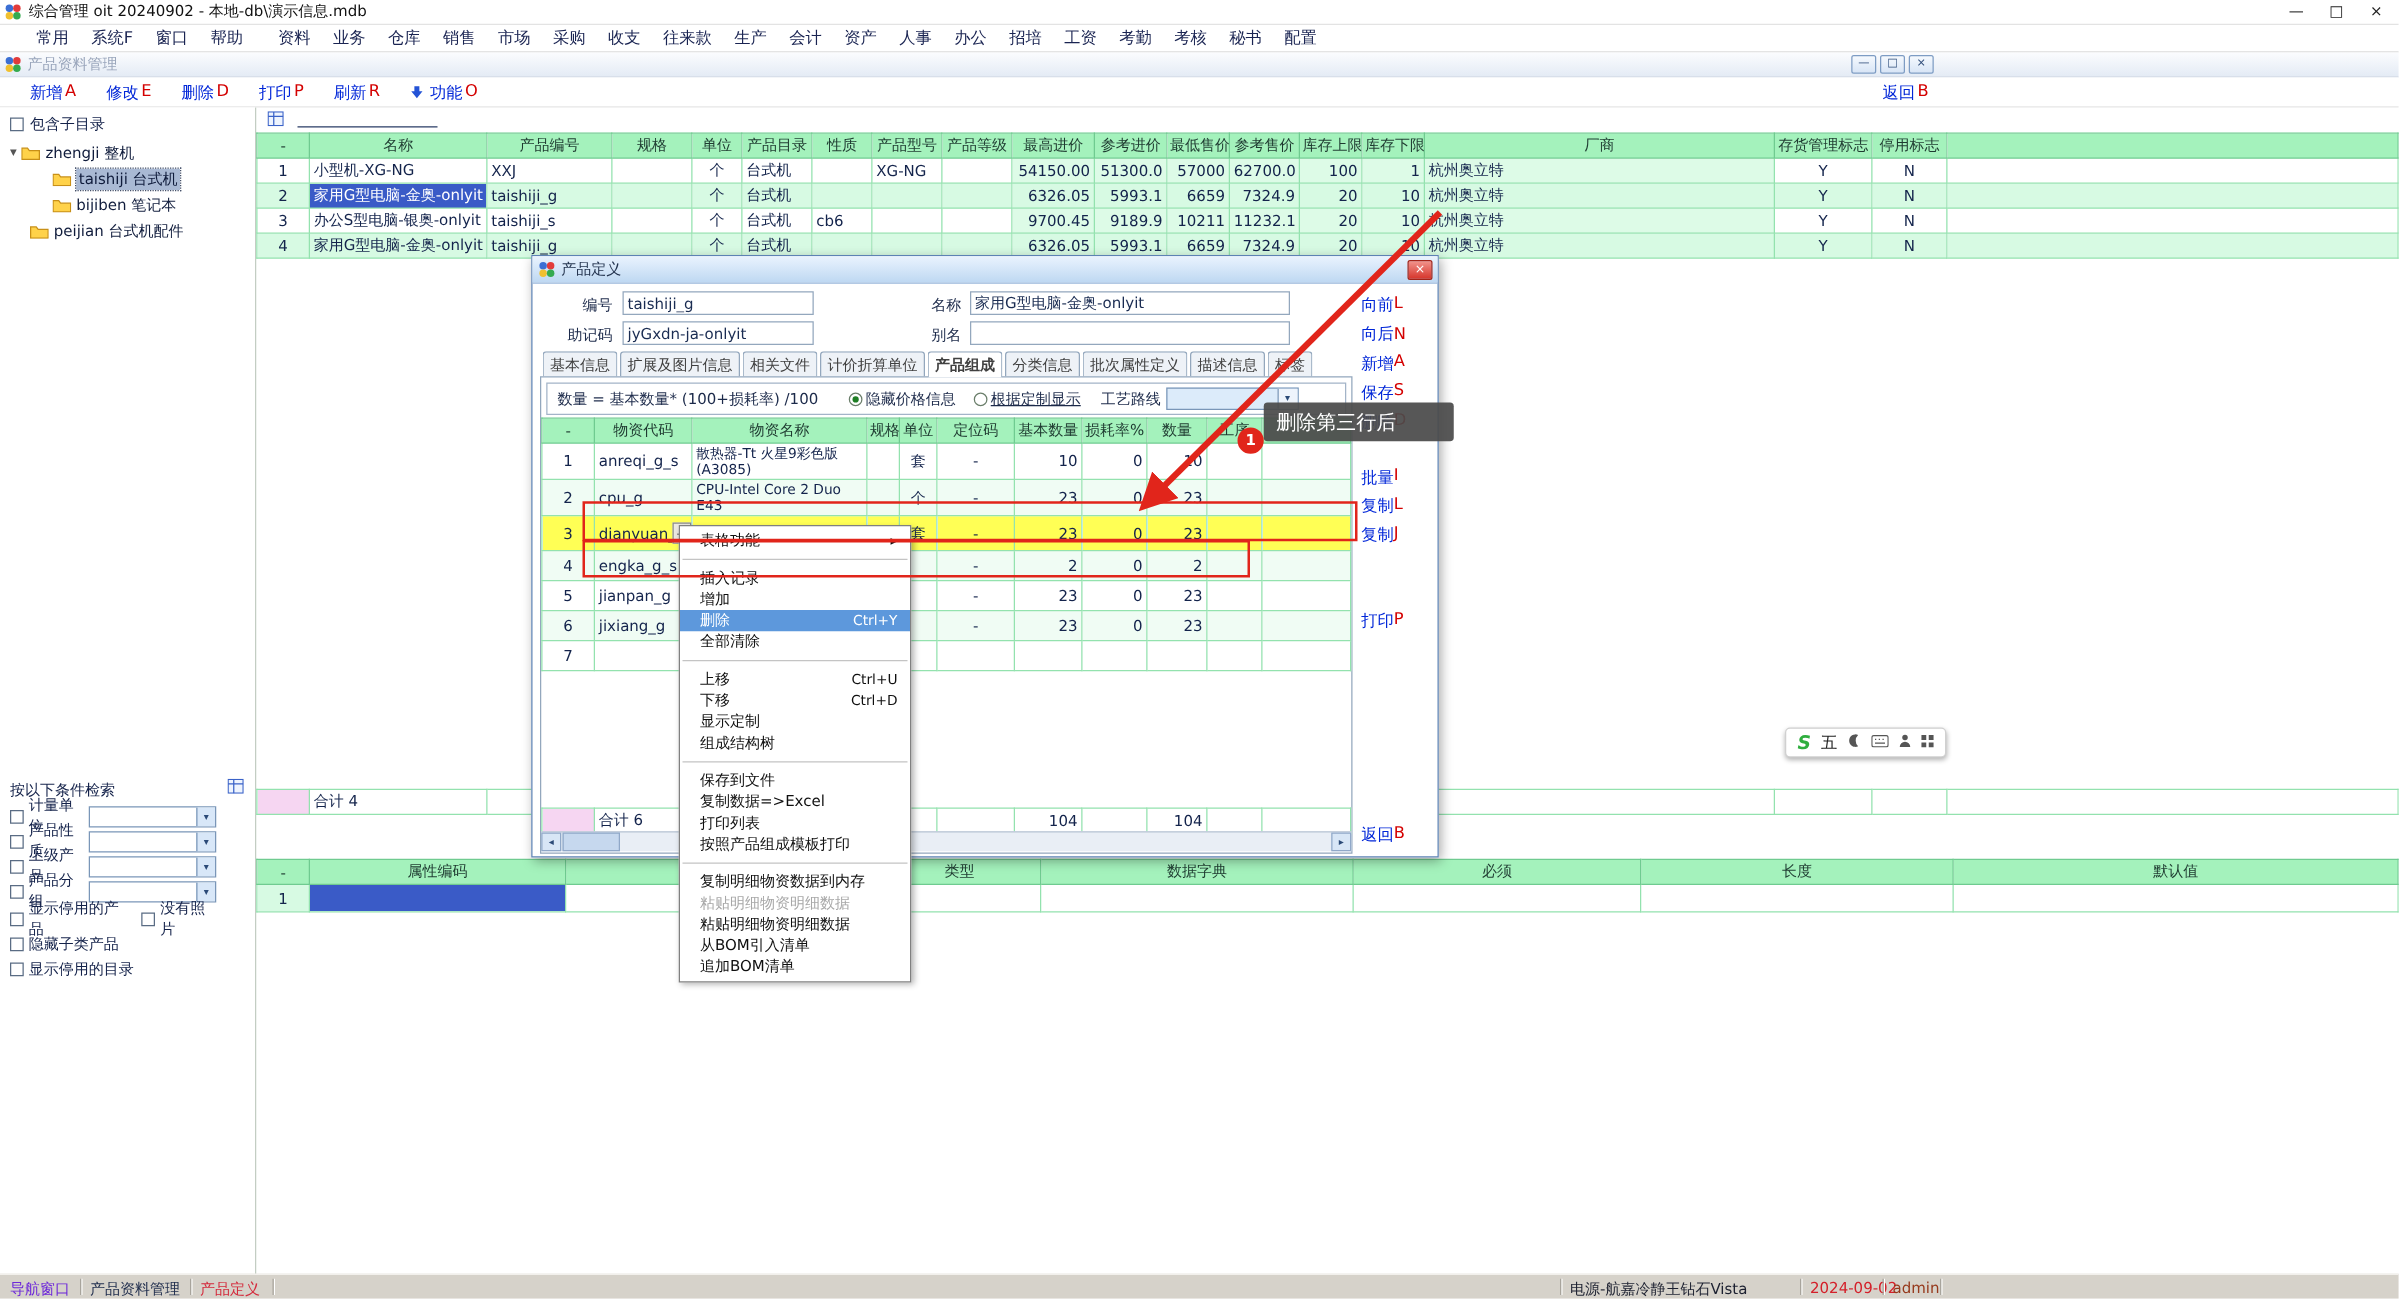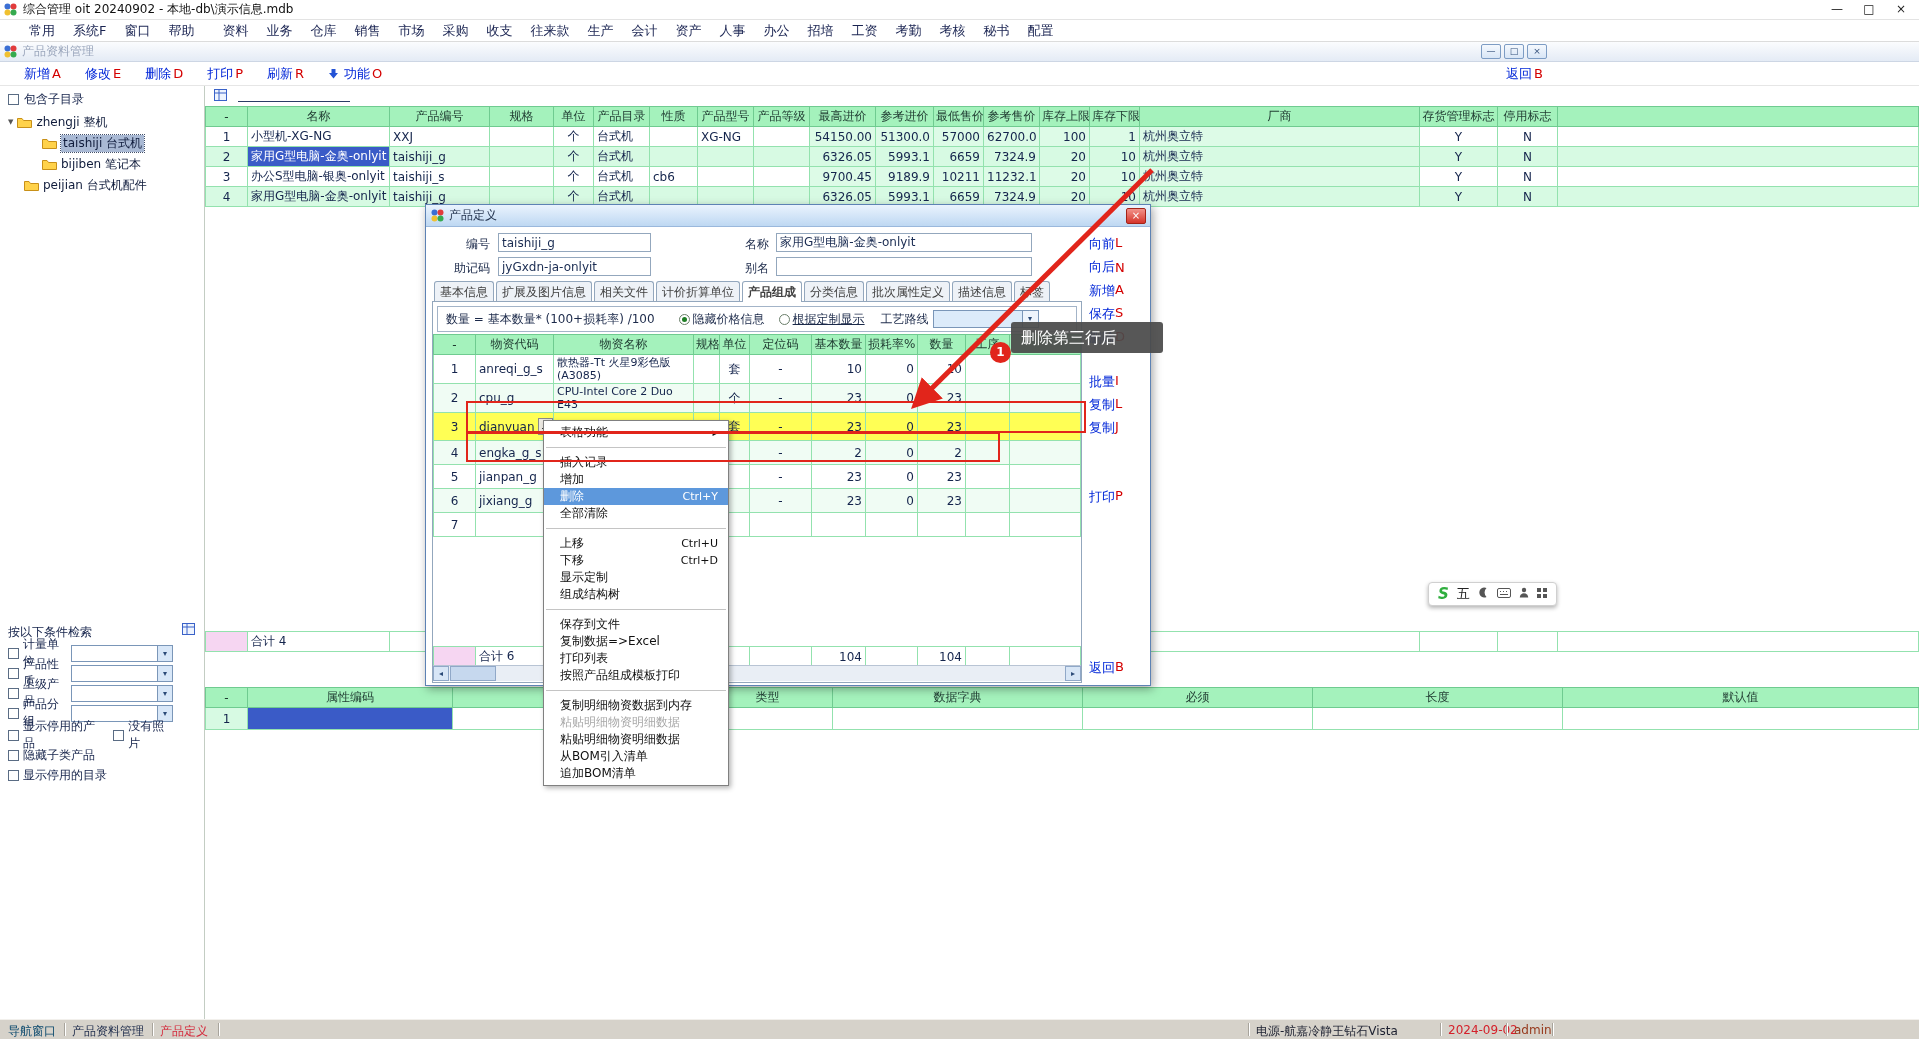--- a/index.html
+++ b/index.html
@@ -118,21 +118,21 @@
 .anno-tip{position:absolute;left:1011px;top:322px;width:152px;height:31px;background:rgba(74,74,74,.93);color:#fff;font-size:16px;line-height:31px;padding-left:10px;border-radius:3px;z-index:32;white-space:nowrap;}
 
 
 .ime{position:absolute;left:1428px;top:582px;height:24px;display:flex;align-items:center;gap:8px;padding:0 9px;background:#fff;border:1px solid #d0d0d0;border-radius:4px;box-shadow:0 2px 4px rgba(0,0,0,.3);z-index:40;}
 .ime .s{color:#2fae3e;font-weight:bold;font-size:15px;font-style:italic;}
 .ime .wb{font-size:13px;color:#222;}
 
 
 .statusbar{position:absolute;left:0;top:1019px;width:1919px;height:20px;background:#d6d2ca;border-top:1px solid #f2f0ec;font-size:12px;}
 .sb{position:absolute;top:3px;white-space:nowrap;}
-.sb-0{left:8px;color:#0c4a6e;}
+.sb-0{left:8px;color:#6d28d9;}
 .sb-1{left:72px;color:#23304f;}
 .sb-2{left:160px;color:#d42a3c;}
 .sb-info{left:1256px;color:#1c2030;}
 .sb-date{left:1448px;color:#d4202a;}
 .sb-user{left:1514px;color:#96391c;}
 .sb-div{position:absolute;top:3px;height:13px;width:0;border-left:1px solid #a8a49c;border-right:1px solid #fff;}
 </style>
 </head>
 <body>
 

